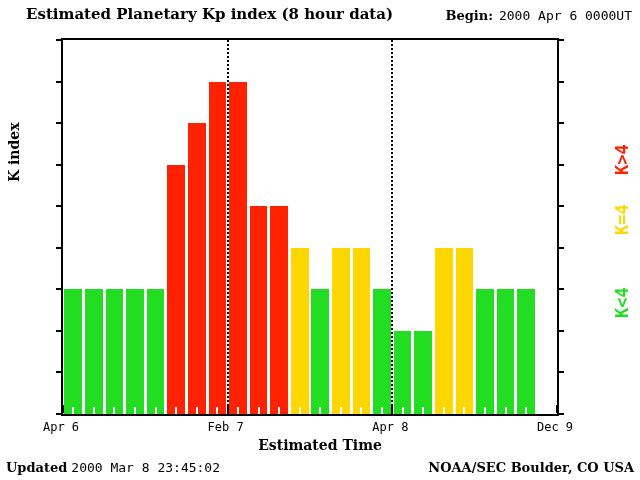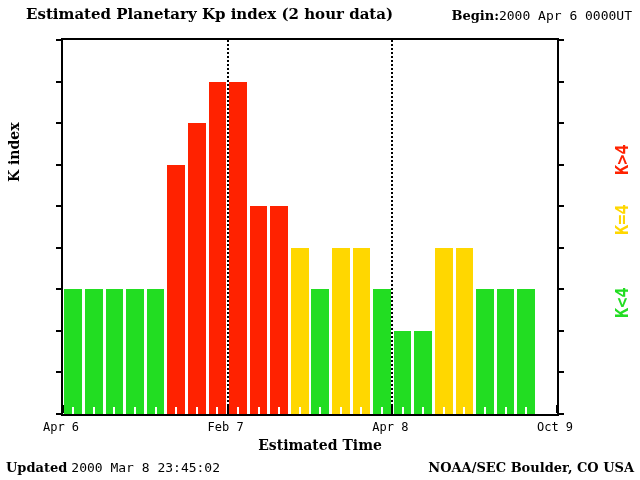--- a/index.html
+++ b/index.html
@@ -36,20 +36,21 @@
   }
   #begin-label {
     font-family: "DejaVu Serif", serif;
     font-weight: bold;
     font-size: 13px;
     margin-top: 8px;
   }
   #begin-value {
     font-family: "DejaVu Sans Mono", monospace;
     font-size: 13px;
+    margin-left: 6px;
   }
 
   
   #plot-frame {
     position: absolute;
     left: 61px;
     top: 38px;
     width: 498px;
     height: 378px;
     border: 2px solid #000000;
@@ -183,21 +184,21 @@
     font-family: "DejaVu Serif", serif;
     font-weight: bold;
     font-size: 13px;
     white-space: nowrap;
     margin-left: 26px;
   }
 </style>
 </head>
 <body>
 
-<div id="chart-title">Estimated Planetary Kp index (2 hour data)</div>
+<div id="chart-title">Estimated Planetary Kp index (8 hour data)</div>
 
 <div id="begin-block">
   <span id="begin-label">Begin:</span><span id="begin-value">2000 Apr 6 0000UT</span>
 </div>
 
 <div id="y-axis-title">K index</div>
 
 <div id="plot-frame">
   <div id="plot-area">
       <div class="y-tick" style="top: 373px;"></div>
@@ -305,13 +306,13 @@
 <div class="legend-entry" id="legend-lt4">K&lt;4</div>
 
 <div id="footer-updated">
   <span id="updated-label">Updated</span><span id="updated-value">2000 Mar  8 23:45:02</span>
 </div>
 <div id="footer-source">NOAA/SEC Boulder, CO USA</div>
 
 <div class="x-label" style="left: 61px;">Apr 6</div>
 <div class="x-label" style="left: 225.667px;">Feb 7</div>
 <div class="x-label" style="left: 390.333px;">Apr 8</div>
-<div class="x-label" style="left: 555px;">Oct 9</div>
+<div class="x-label" style="left: 555px;">Dec 9</div>
 
 </body></html>

